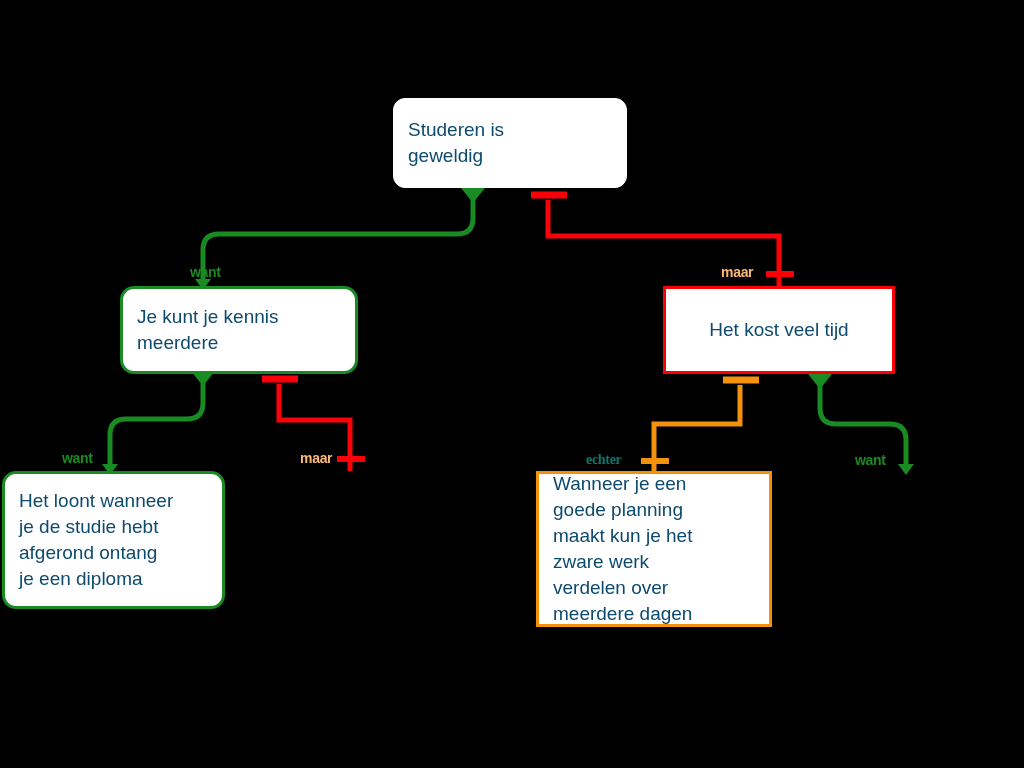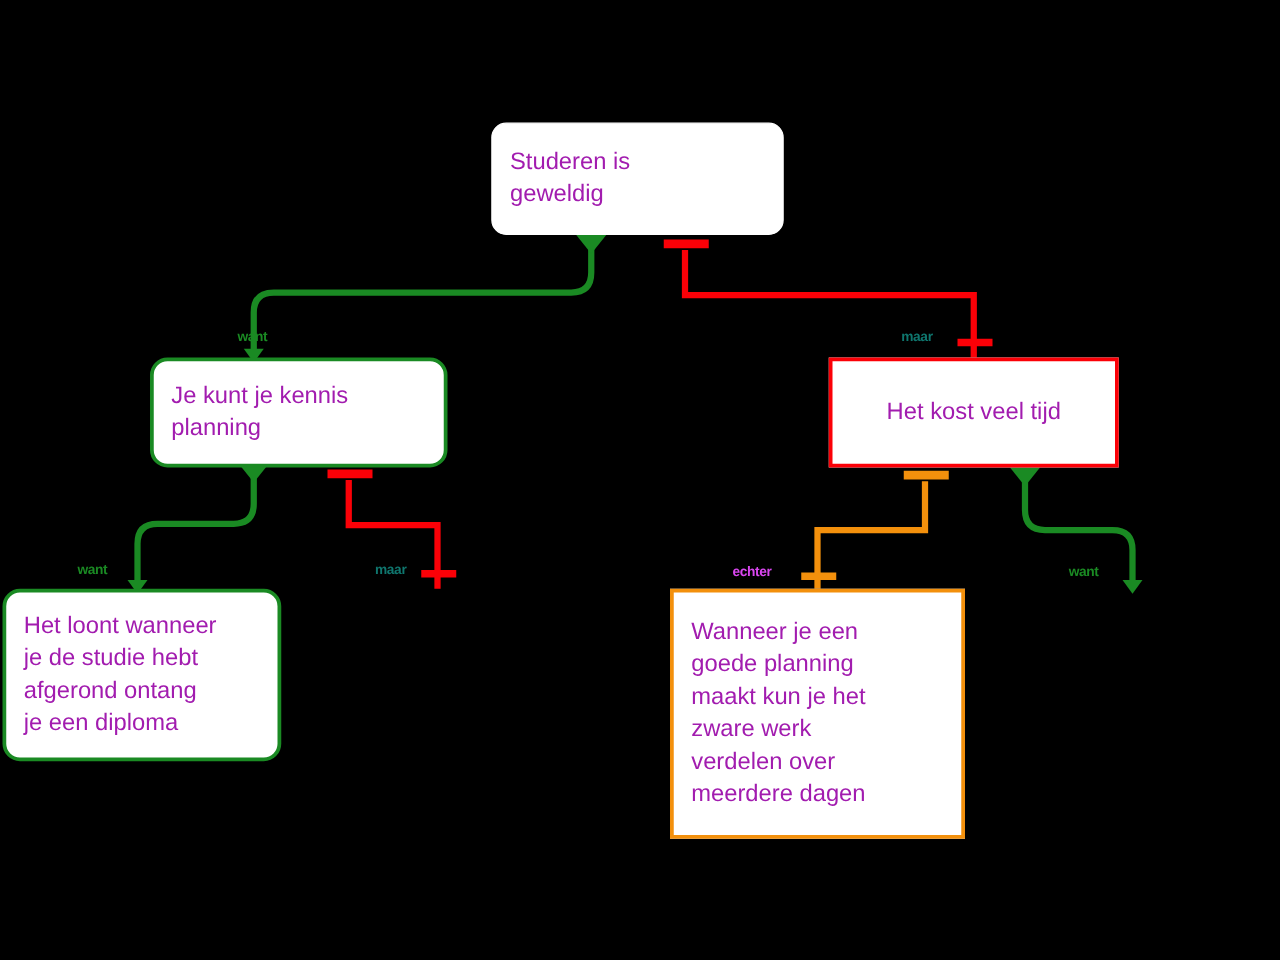--- a/index.html
+++ b/index.html
@@ -28,21 +28,21 @@
   }
   .node {
     position: absolute;
     background: #ffffff;
     box-sizing: border-box;
     display: flex;
     flex-direction: column;
     justify-content: center;
   }
   .node .node-text {
-    color: #a21caf;
+    color: #0c4a6e;
     font-size: 19px;
     line-height: 26px;
     white-space: pre-line;
     padding: 0 14px;
   }
   .node.root {
     border: 1px solid #ffffff;
     border-radius: 12px;
   }
   .node.support {
@@ -52,28 +52,28 @@
   .node.oppose {
     border: 3px solid #fb0007;
     border-radius: 0;
   }
   .node.caveat {
     border: 3px solid #f3900c;
     border-radius: 0;
   }
   .edge-label {
     position: absolute;
-    font-size: 11px;
+    font-size: 14px;
     font-weight: bold;
     letter-spacing: -0.3px;
     white-space: nowrap;
   }
   .edge-label.support { color: #1a8a23; }
-  .edge-label.oppose  { color: #0f766e; }
-  .edge-label.caveat  { color: #d946ef; }
+  .edge-label.oppose  { color: #fdba74; }
+  .edge-label.caveat  { color: #0f766e; font-family: Liberation Serif, serif; }
 </style>
 </head>
 <body>
 
 <div id="canvas">
 
   <svg id="connectors" viewBox="0 0 1024 768" xmlns="http://www.w3.org/2000/svg">
 
     <g>
       <path d="M 203 286 L 203 250 Q 203 234 219 234 L 457 234 Q 473 234 473 218 L 473 196" fill="none" stroke="#1a8a23" stroke-width="5"></path>
@@ -112,36 +112,36 @@
     </g>
   </svg>
 
   <div class="node root" style="left:393px; top:98px; width:234px; height:90px;">
     <div class="node-text">Studeren is
 geweldig</div>
   </div>
 
   <div class="node support" style="left:120px; top:286px; width:238px; height:88px;">
     <div class="node-text">Je kunt je kennis
-planning</div>
+meerdere</div>
   </div>
 
   <div class="node oppose" style="left:663px; top:286px; width:232px; height:88px;">
     <div class="node-text" style="text-align:center;">Het kost veel tijd</div>
   </div>
 
   <div class="node support" style="left:2px; top:471px; width:223px; height:138px;">
     <div class="node-text">Het loont wanneer
 je de studie hebt
 afgerond ontang
 je een diploma</div>
   </div>
 
 
-  <div class="node caveat" style="left:536px; top:471px; width:236px; height:200px;">
+  <div class="node caveat" style="left:536px; top:471px; width:236px; height:156px;">
     <div class="node-text">Wanneer je een
 goede planning
 maakt kun je het
 zware werk
 verdelen over
 meerdere dagen</div>
   </div>
 
 
   <div class="edge-label support" style="left:190px; top:264px;">want</div>

